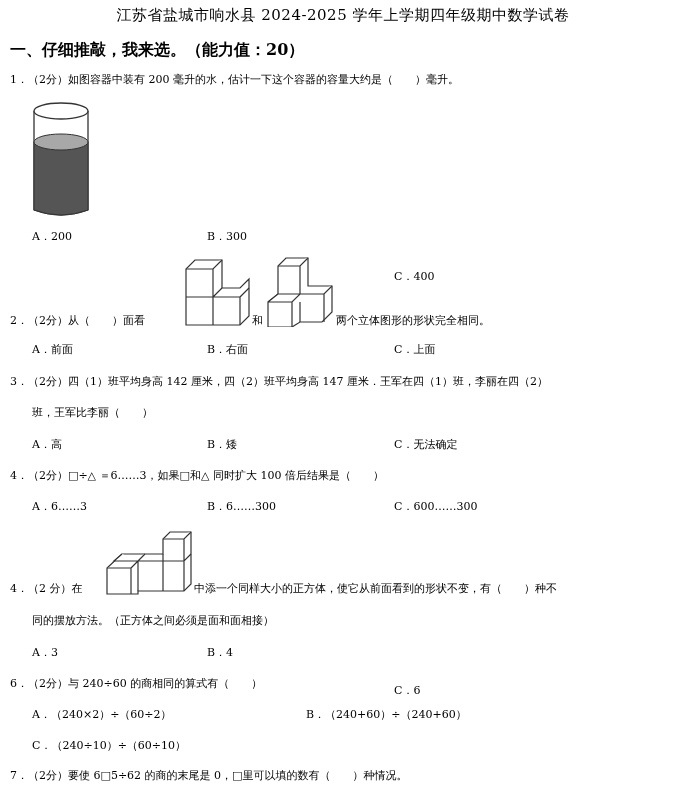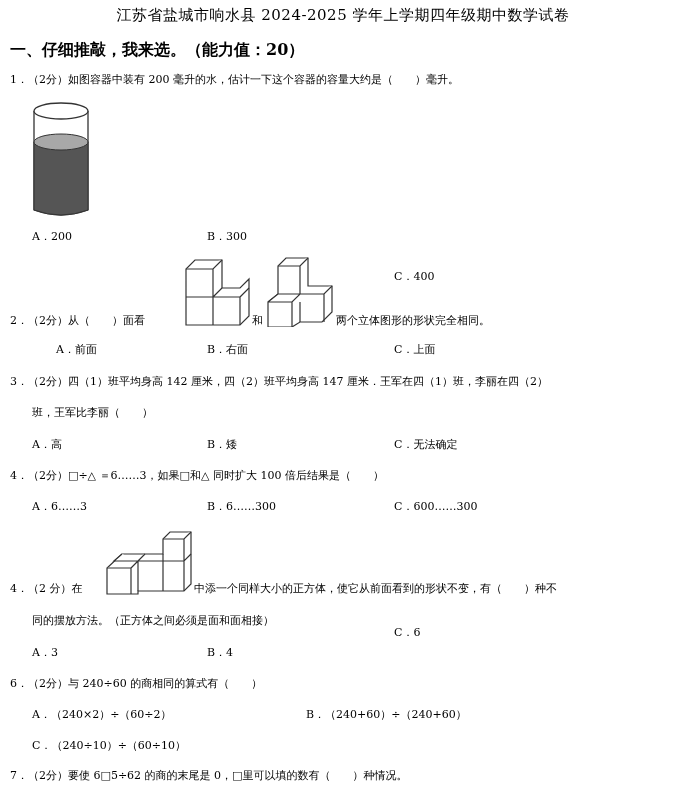--- a/index.html
+++ b/index.html
@@ -38,21 +38,21 @@
   </g>
 </svg>
 <div class="abs q" style="left:252px; top:313px;">和</div>
 <svg class="fig" style="left:266px; top:257px;" width="68" height="70" viewBox="0 0 68 70">
   <g fill="#fff" stroke="#333" stroke-width="1.2">
     <path d="M12,37 L12,9 L20,1 L42,1 L42,29 L66,29 L66,55 L56,65 L34,65 L26,70 L2,70 L2,45 Z"></path>
     <path d="M12,9 L34,9 L42,1 M34,9 L34,37 M2,45 L26,45 L34,37 L58,37 L66,29 M26,45 L26,70 M34,37 L12,37 L2,45 M58,37 L58,65 M34,65 L34,45"></path>
   </g>
 </svg>
 <div class="abs q" style="left:336px; top:313px;">两个立体图形的形状完全相同。</div>
-<div class="abs opt" style="left:32px; top:342px;margin-left:24px;">A．前面</div>
+<div class="abs opt" style="left:32px; top:342px;">A．前面</div>
 <div class="abs opt" style="left:207px; top:342px;">B．右面</div>
 <div class="abs opt" style="left:394px; top:342px;">C．上面</div>
 
 <div class="abs q" style="left:10px; top:374px;">3．（2分）四（1）班平均身高 142 厘米，四（2）班平均身高 147 厘米．王军在四（1）班，李丽在四（2）</div>
 <div class="abs q" style="left:32px; top:405px;">班，王军比李丽（　　）</div>
 <div class="abs opt" style="left:32px; top:437px;">A．高</div>
 <div class="abs opt" style="left:207px; top:437px;">B．矮</div>
 <div class="abs opt" style="left:394px; top:437px;">C．无法确定</div>
 
 <div class="abs q" style="left:10px; top:468px;">4．（2分）□÷△ ＝6……3，如果□和△ 同时扩大 100 倍后结果是（　　）</div>
@@ -64,20 +64,20 @@
 <svg class="fig" style="left:106px; top:528px;" width="88" height="68" viewBox="0 0 88 68">
   <g fill="#fff" stroke="#333" stroke-width="1.2">
     <path d="M1,66 L1,40 L16,26 L57,26 L57,11 L64,4 L85,4 L85,56 L78,63 L32,63 L32,66 Z"></path>
     <path d="M1,40 L25,40 L39,26 M25,40 L25,66 M25,40 L32,33 L78,33 L85,26 M57,26 L57,63 M78,33 L78,63 M57,11 L78,11 L85,4 M78,11 L78,33 M32,33 L32,63 M16,26 L8,33 L32,33"></path>
   </g>
 </svg>
 <div class="abs q" style="left:194px; top:581px;">中添一个同样大小的正方体，使它从前面看到的形状不变，有（　　）种不</div>
 <div class="abs q" style="left:32px; top:613px;">同的摆放方法。（正方体之间必须是面和面相接）</div>
 <div class="abs opt" style="left:32px; top:645px;">A．3</div>
 <div class="abs opt" style="left:207px; top:645px;">B．4</div>
-<div class="abs opt" style="left:394px; top:625px;">C．6</div>
+<div class="abs opt" style="left:394px; top:683px;">C．6</div>
 
 <div class="abs q" style="left:10px; top:676px;">6．（2分）与 240÷60 的商相同的算式有（　　）</div>
 <div class="abs opt" style="left:32px; top:707px;">A．（240×2）÷（60÷2）</div>
 <div class="abs opt" style="left:306px; top:707px;">B．（240+60）÷（240+60）</div>
 <div class="abs opt" style="left:32px; top:738px;">C．（240÷10）÷（60÷10）</div>
 
 <div class="abs q" style="left:10px; top:768px;">7．（2分）要使 6□5÷62 的商的末尾是 0，□里可以填的数有（　　）种情况。</div>
 
 </body></html>

